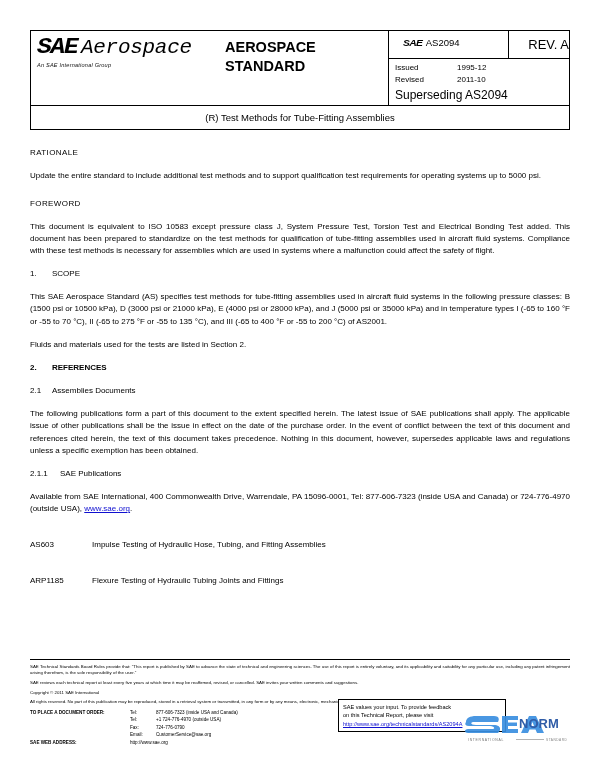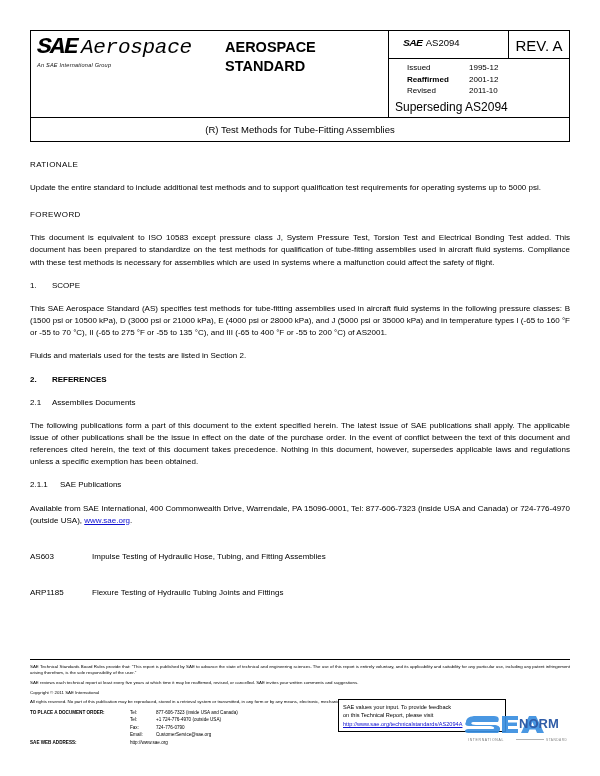--- a/index.html
+++ b/index.html
@@ -100,34 +100,33 @@
     letter-spacing: -0.6px;
     display: inline-block;
     transform: scaleX(1.15);
     transform-origin: left center;
     margin-right: 6px;
   }
   .hdr-rev {
     width: 60px;
     padding: 6px 0 0 0;
     box-sizing: border-box;
-    text-align: center;
-    font-size: 15px;
+    text-align: right;
+    font-size: 13px;
   }
   .hdr-dates {
     flex: 1;
     padding: 3px 6px 3px 6px;
     box-sizing: border-box;
     font-size: 8px;
     position: relative;
   }
   .dline {
     display: flex;
     line-height: 1.45;
-    margin-left: 12px;
   }
   .dlabel { width: 62px; }
   .dval { }
   .supersede {
     margin-top: 3px;
     font-size: 12px;
   }
   .hdr-doctitle {
     border-top: 1.5px solid #000;
     text-align: center;
@@ -254,24 +253,20 @@
             <span class="mini-sae">SAE</span><span>AS2094</span>
           </div>
           <div class="hdr-rev">REV. A</div>
         </div>
         <div class="hdr-dates">
           <div class="dline">
             <span class="dlabel">Issued</span>
             <span class="dval">1995-12</span>
           </div>
           <div class="dline">
-            <span class="dlabel bold">Reaffirmed</span>
-            <span class="dval">2001-12</span>
-          </div>
-          <div class="dline">
             <span class="dlabel">Revised</span>
             <span class="dval">2011-10</span>
           </div>
           <div class="supersede">Superseding AS2094</div>
         </div>
       </div>
     </div>
 
     <div class="hdr-doctitle">(R) Test Methods for Tube-Fitting Assemblies</div>
   </div>

